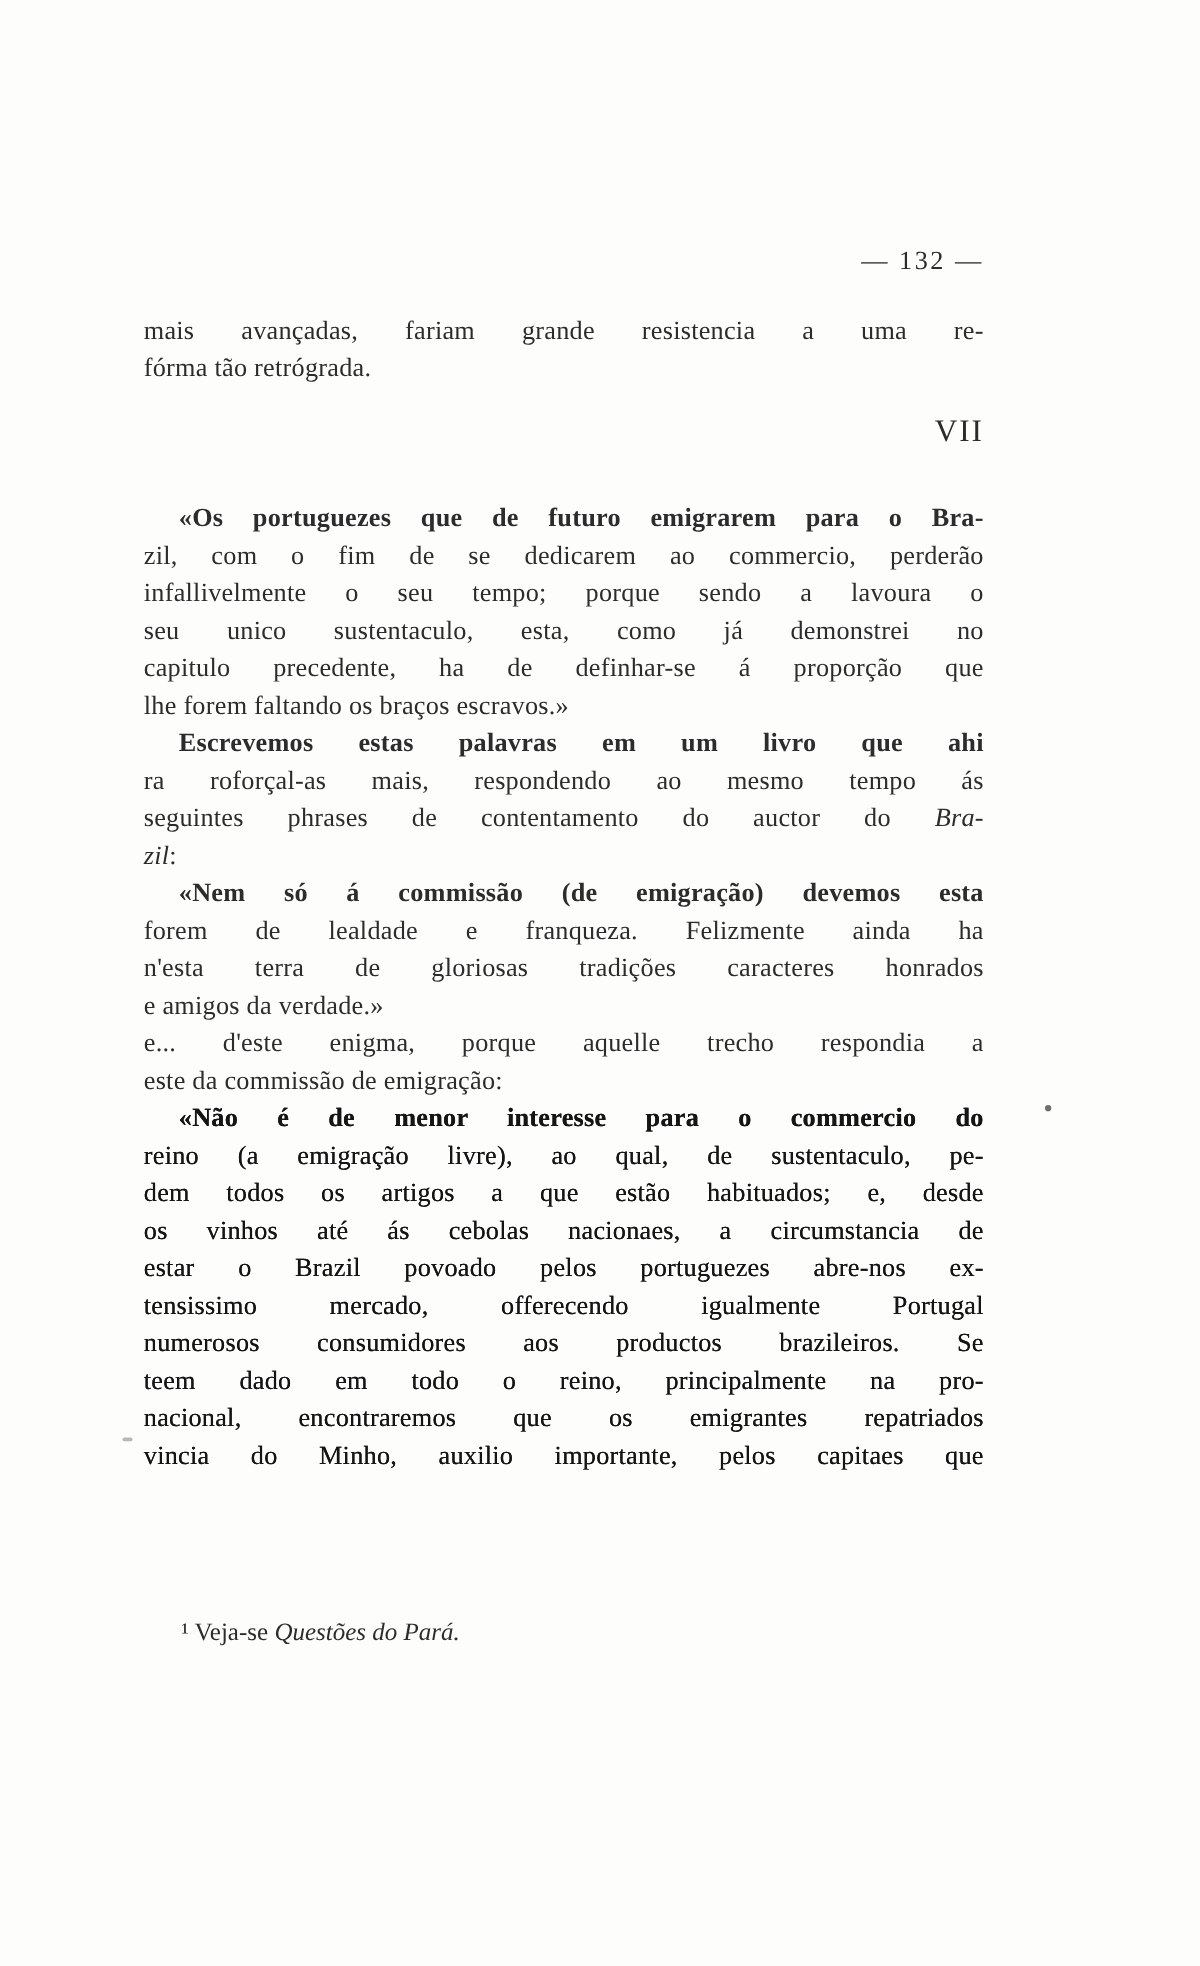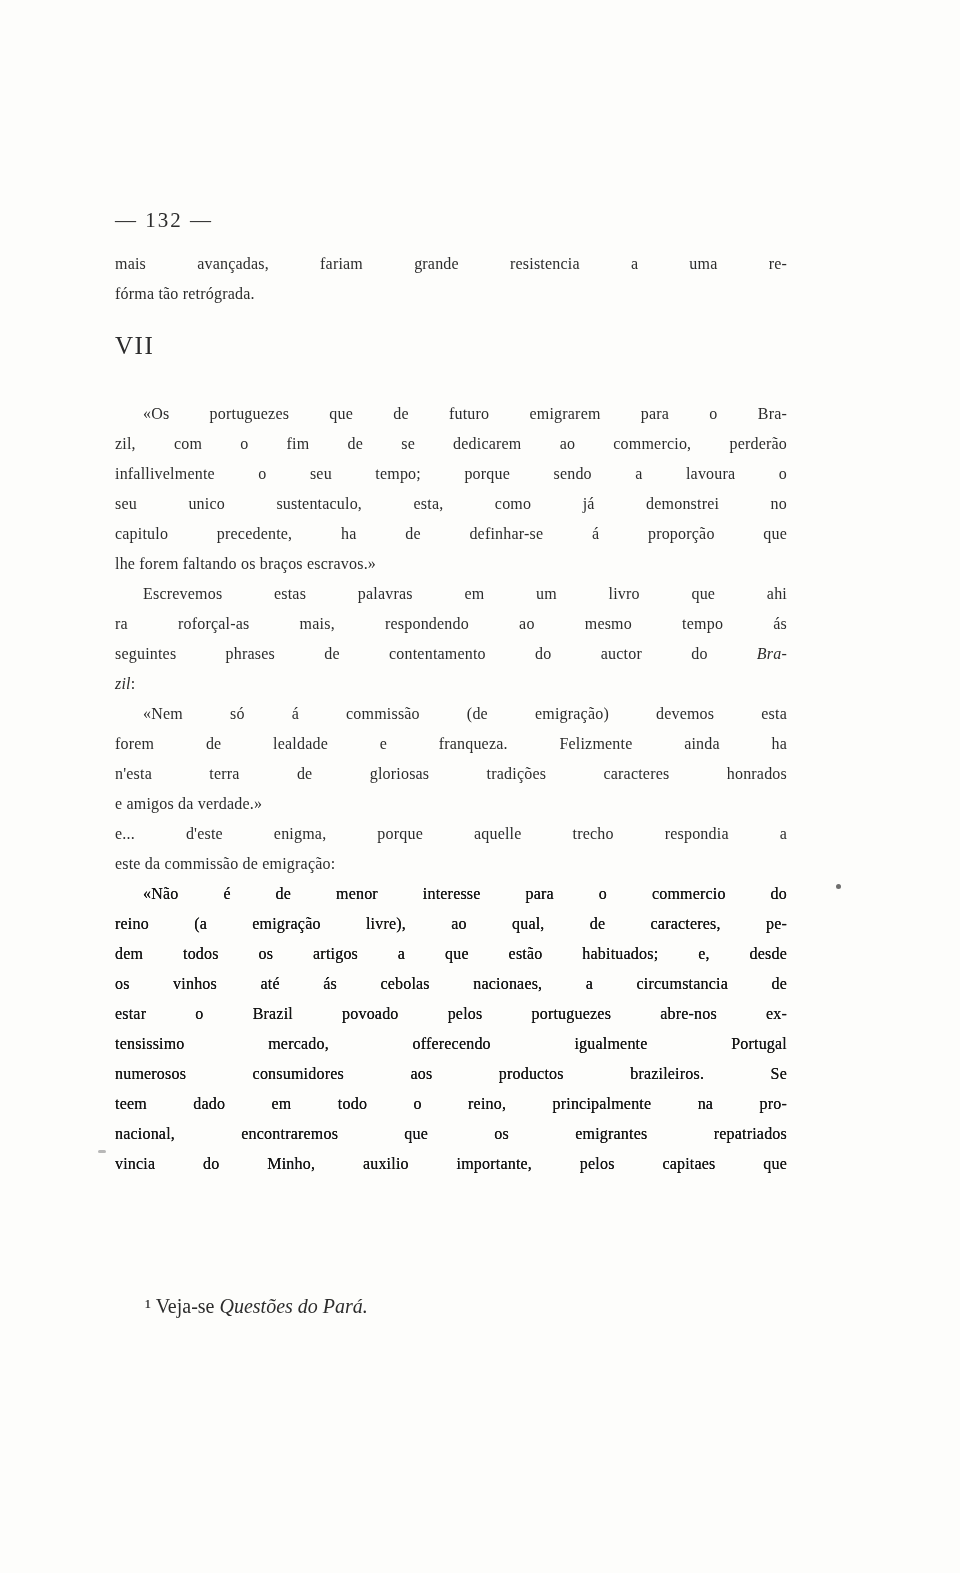--- a/index.html
+++ b/index.html
@@ -10,58 +10,58 @@
     width: 960px;
     height: 1573px;
     background: var(--paper, #fdfdfb);
     color: var(--ink, #2c2c2c);
     font-family: "Liberation Serif", "DejaVu Serif", serif;
     overflow: hidden;
   }
 
   .page-number {
     position: absolute;
-    top: 208px;
+    top: 196px;
     left: 115px;
     width: 672px;
-    text-align: left;
+    text-align: right;
     font-size: 21px;
     letter-spacing: 2px;
   }
 
   .text-col {
     position: absolute;
     top: 249px;
     left: 115px;
     width: 672px;
   }
 
   .para { margin: 0; }
 
   .line {
-    font-size: 16px;
+    font-size: 21px;
     line-height: 30px;
     letter-spacing: 0.2px;
     text-align: justify;
     text-align-last: justify;
     -moz-text-align-last: justify;
   }
   .line.final {
     text-align-last: left;
     -moz-text-align-last: left;
   }
-  .line.indent { text-indent: 28px; }
+  .line.indent { text-indent: 28px; font-weight: bold; }
 
   .para.ink-heavy .line {
     color: var(--ink-heavy, #151515);
     text-shadow: 0 0 0.5px var(--ink-heavy, #151515);
   }
 
   .heading {
-    text-align: left;
+    text-align: right;
     font-size: 25px;
     line-height: 34px;
     margin: 20px 0 36px 0;
     letter-spacing: 1.5px;
   }
 
   .footnote {
     position: absolute;
     top: 1292px;
     left: 145px;
@@ -115,21 +115,21 @@
         <div class="line">forem de lealdade e franqueza. Felizmente ainda ha</div>
         <div class="line">n'esta terra de gloriosas tradições caracteres honrados</div>
         <div class="line final">e amigos da verdade.»</div>
       </div>
       <div class="para">
         <div class="line">e... d'este enigma, porque aquelle trecho respondia a</div>
         <div class="line final">este da commissão de emigração:</div>
       </div>
       <div class="para ink-heavy">
         <div class="line indent">«Não é de menor interesse para o commercio do</div>
-        <div class="line">reino (a emigração livre), ao qual, de caracteres, pe-</div>
+        <div class="line">reino (a emigração livre), ao qual, de sustentaculo, pe-</div>
         <div class="line">dem todos os artigos a que estão habituados; e, desde</div>
         <div class="line">os vinhos até ás cebolas nacionaes, a circumstancia de</div>
         <div class="line">estar o Brazil povoado pelos portuguezes abre-nos ex-</div>
         <div class="line">tensissimo mercado, offerecendo igualmente Portugal</div>
         <div class="line">numerosos consumidores aos productos brazileiros. Se</div>
         <div class="line">teem dado em todo o reino, principalmente na pro-</div>
         <div class="line">nacional, encontraremos que os emigrantes repatriados</div>
         <div class="line">vincia do Minho, auxilio importante, pelos capitaes que</div>
       </div>
     </div>

